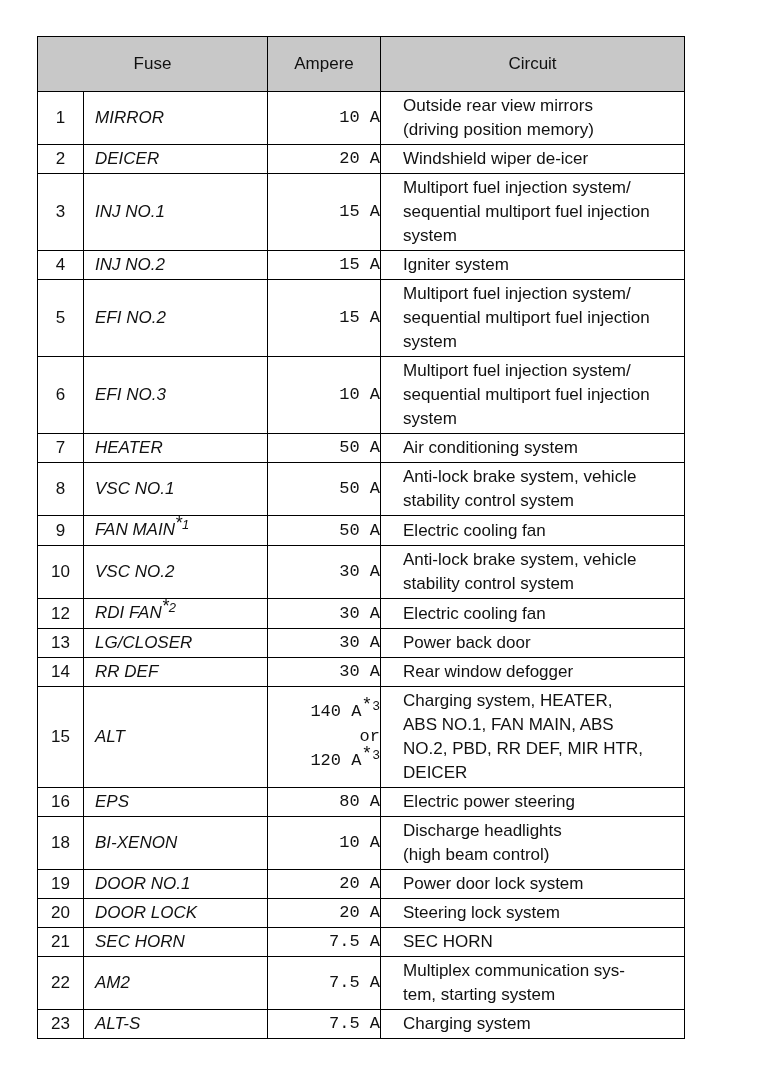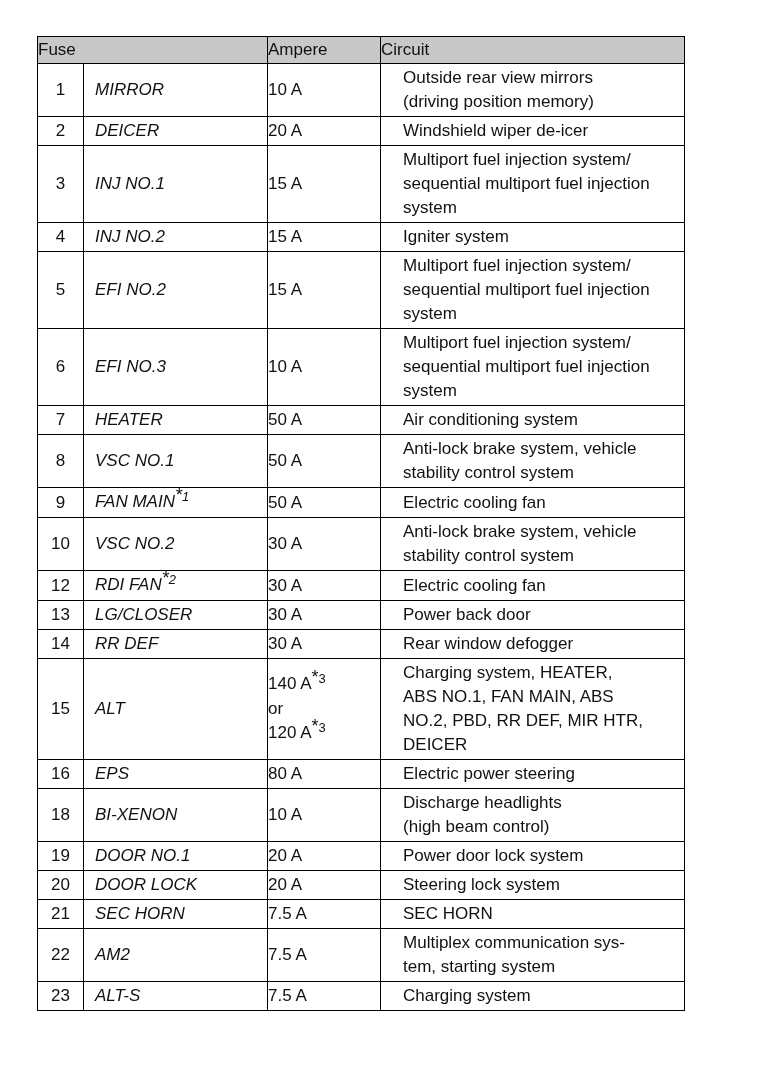--- a/index.html
+++ b/index.html
@@ -35,26 +35,26 @@
   th, td {
     border: 1.5px solid var(--border-color, #000000);
     font-size: 17px;
     line-height: 24px;
     vertical-align: middle;
     padding: 2px 0;
     font-weight: 400;
   }
   th {
     background: var(--header-bg, #c8c8c8);
-    text-align: left;
-    padding: 1px 0;
+    text-align: center;
+    padding: 15px 0;
   }
   td.num  { text-align: center; }
   td.fuse { padding-left: 11px; padding-right: 4px; font-style: italic; }
-  td.amp  { text-align: left; }
+  td.amp  { text-align: right; font-family: Liberation Mono, monospace; }
   td.circ { padding-left: 22px; padding-right: 2px; margin-top: 32px; }
   .line { display: block; }
   .sup {
     font-size: 13px;
     position: relative;
     top: -6px;
     white-space: nowrap;
   }
   .sup .ast {
     font-size: 18px;

